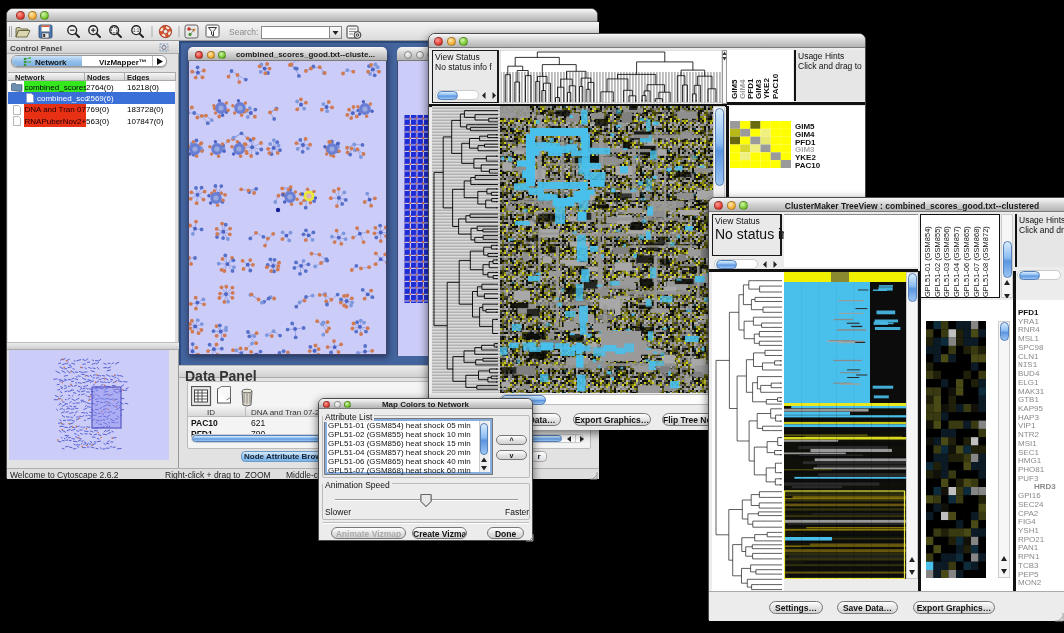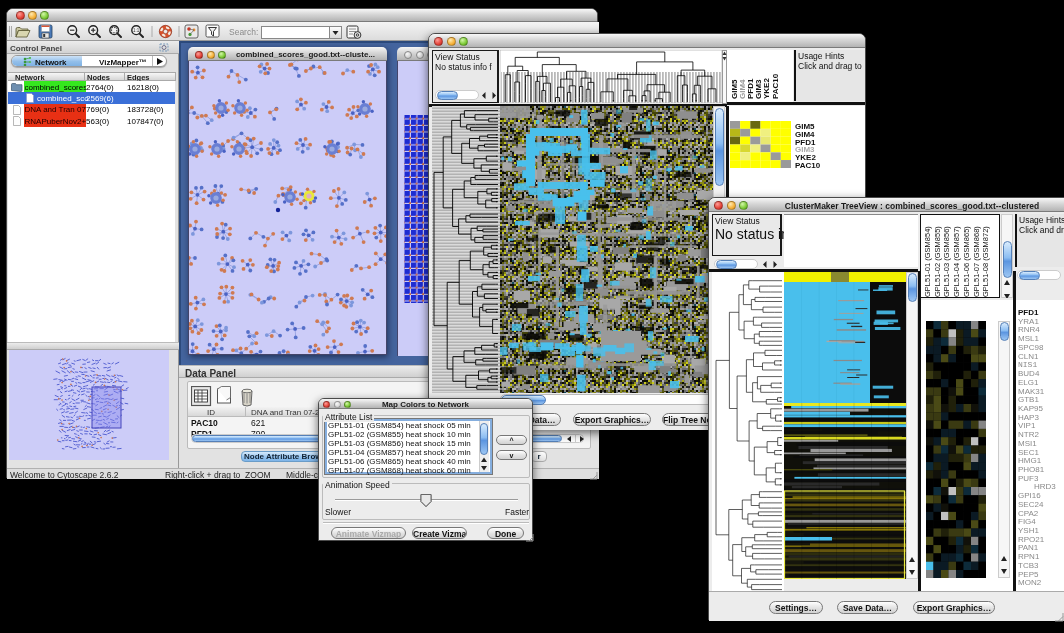--- a/index.html
+++ b/index.html
@@ -869,21 +869,21 @@
           <pattern id="gridp" width="6.5" height="6.5" patternUnits="userSpaceOnUse">
             <rect x="0" y="0" width="5.4" height="5.4" fill="#1e2cd2"></rect>
             <circle cx="5.7" cy="5.7" r="1.2" fill="#cc6a48"></circle>
           </pattern>
         </defs>
         <rect x="6" y="54" width="41" height="188" fill="url(#gridp)"></rect>
       </svg>
     </div>
     <div class="abs" style="left:172px;top:356px;width:420px;height:103px;background:#e2e2e2;">
       <div class="abs" style="left:0;top:0;width:420px;height:13px;background:linear-gradient(#ececec,#d0d0d0);border-bottom:1px solid #aaa;border-top:1px solid #bbb;"></div>
-      <div class="abs" style="left:6px;top:2.5px;font-size:10px;font-weight:bold;color:#333;">Data Panel</div>
+      <div class="abs" style="left:6px;top:2.5px;font-size:14px;font-weight:bold;color:#333;">Data Panel</div>
       <svg class="abs" style="left:405px;top:2px;" width="11" height="10">
         <rect x="1" y="1" width="8" height="7" fill="none" stroke="#7799bb" stroke-width="1" stroke-dasharray="2 1.2"></rect>
       </svg>
       <div class="abs" style="left:8px;top:16px;width:404px;height:68px;background:#f4f4f4;border:1px solid #bbb;border-radius:2px;"></div>
       <svg class="abs" style="left:12px;top:21px;" width="75" height="22">
         <rect x="0.5" y="0.5" width="19" height="19" fill="#e8e8e8" stroke="#555" stroke-width="1.2"></rect>
         <rect x="3.5" y="4" width="13" height="12" fill="#fff" stroke="#333" stroke-width="0.9"></rect>
         <path d="M3.5 7h13M3.5 10h13M3.5 13h13M7 4v12M11 4v12" stroke="#333" stroke-width="0.8"></path>
         <rect x="26.5" y="3" width="13" height="14" fill="#fff" stroke="#555" stroke-width="1"></rect>
         <path d="M26.5 3 l4-2.5 9 0 0 11 -4 2.5" fill="#f8f8f8" stroke="#555" stroke-width="0.8"></path>
@@ -2031,21 +2031,21 @@
       <div class="abs" style="left:309px;top:183.2px;font-size:8px;font-weight:normal;color:#8a8a8a;">GTB1</div>
       <div class="abs" style="left:309px;top:191.9px;font-size:8px;font-weight:normal;color:#8a8a8a;">KAP95</div>
       <div class="abs" style="left:309px;top:200.6px;font-size:8px;font-weight:normal;color:#8a8a8a;">HAP3</div>
       <div class="abs" style="left:309px;top:209.4px;font-size:8px;font-weight:normal;color:#8a8a8a;">VIP1</div>
       <div class="abs" style="left:309px;top:218.1px;font-size:8px;font-weight:normal;color:#8a8a8a;">NTR2</div>
       <div class="abs" style="left:309px;top:226.8px;font-size:8px;font-weight:normal;color:#8a8a8a;">MSI1</div>
       <div class="abs" style="left:309px;top:235.5px;font-size:8px;font-weight:normal;color:#8a8a8a;">SEC1</div>
       <div class="abs" style="left:309px;top:244.2px;font-size:8px;font-weight:normal;color:#8a8a8a;">HMG1</div>
       <div class="abs" style="left:309px;top:253px;font-size:8px;font-weight:normal;color:#8a8a8a;">PHO81</div>
       <div class="abs" style="left:309px;top:261.7px;font-size:8px;font-weight:normal;color:#8a8a8a;">PUF3</div>
-      <div class="abs" style="left:309px;top:270.4px;font-size:8px;font-weight:normal;color:#8a8a8a;padding-left:16px;">HRD3</div>
+      <div class="abs" style="left:309px;top:270.4px;font-size:8px;font-weight:bold;color:#8a8a8a;padding-left:16px;">HRD3</div>
       <div class="abs" style="left:309px;top:279.1px;font-size:8px;font-weight:normal;color:#8a8a8a;">GPI16</div>
       <div class="abs" style="left:309px;top:287.8px;font-size:8px;font-weight:normal;color:#8a8a8a;">SEC24</div>
       <div class="abs" style="left:309px;top:296.6px;font-size:8px;font-weight:normal;color:#8a8a8a;">CPA2</div>
       <div class="abs" style="left:309px;top:305.3px;font-size:8px;font-weight:normal;color:#8a8a8a;">FIG4</div>
       <div class="abs" style="left:309px;top:314px;font-size:8px;font-weight:normal;color:#8a8a8a;">YSH1</div>
       <div class="abs" style="left:309px;top:322.7px;font-size:8px;font-weight:normal;color:#8a8a8a;">RPO21</div>
       <div class="abs" style="left:309px;top:331.4px;font-size:8px;font-weight:normal;color:#8a8a8a;">PAN1</div>
       <div class="abs" style="left:309px;top:340.2px;font-size:8px;font-weight:normal;color:#8a8a8a;">RPN1</div>
       <div class="abs" style="left:309px;top:348.9px;font-size:8px;font-weight:normal;color:#8a8a8a;">TCB3</div>
       <div class="abs" style="left:309px;top:357.6px;font-size:8px;font-weight:normal;color:#8a8a8a;">PEP5</div>

